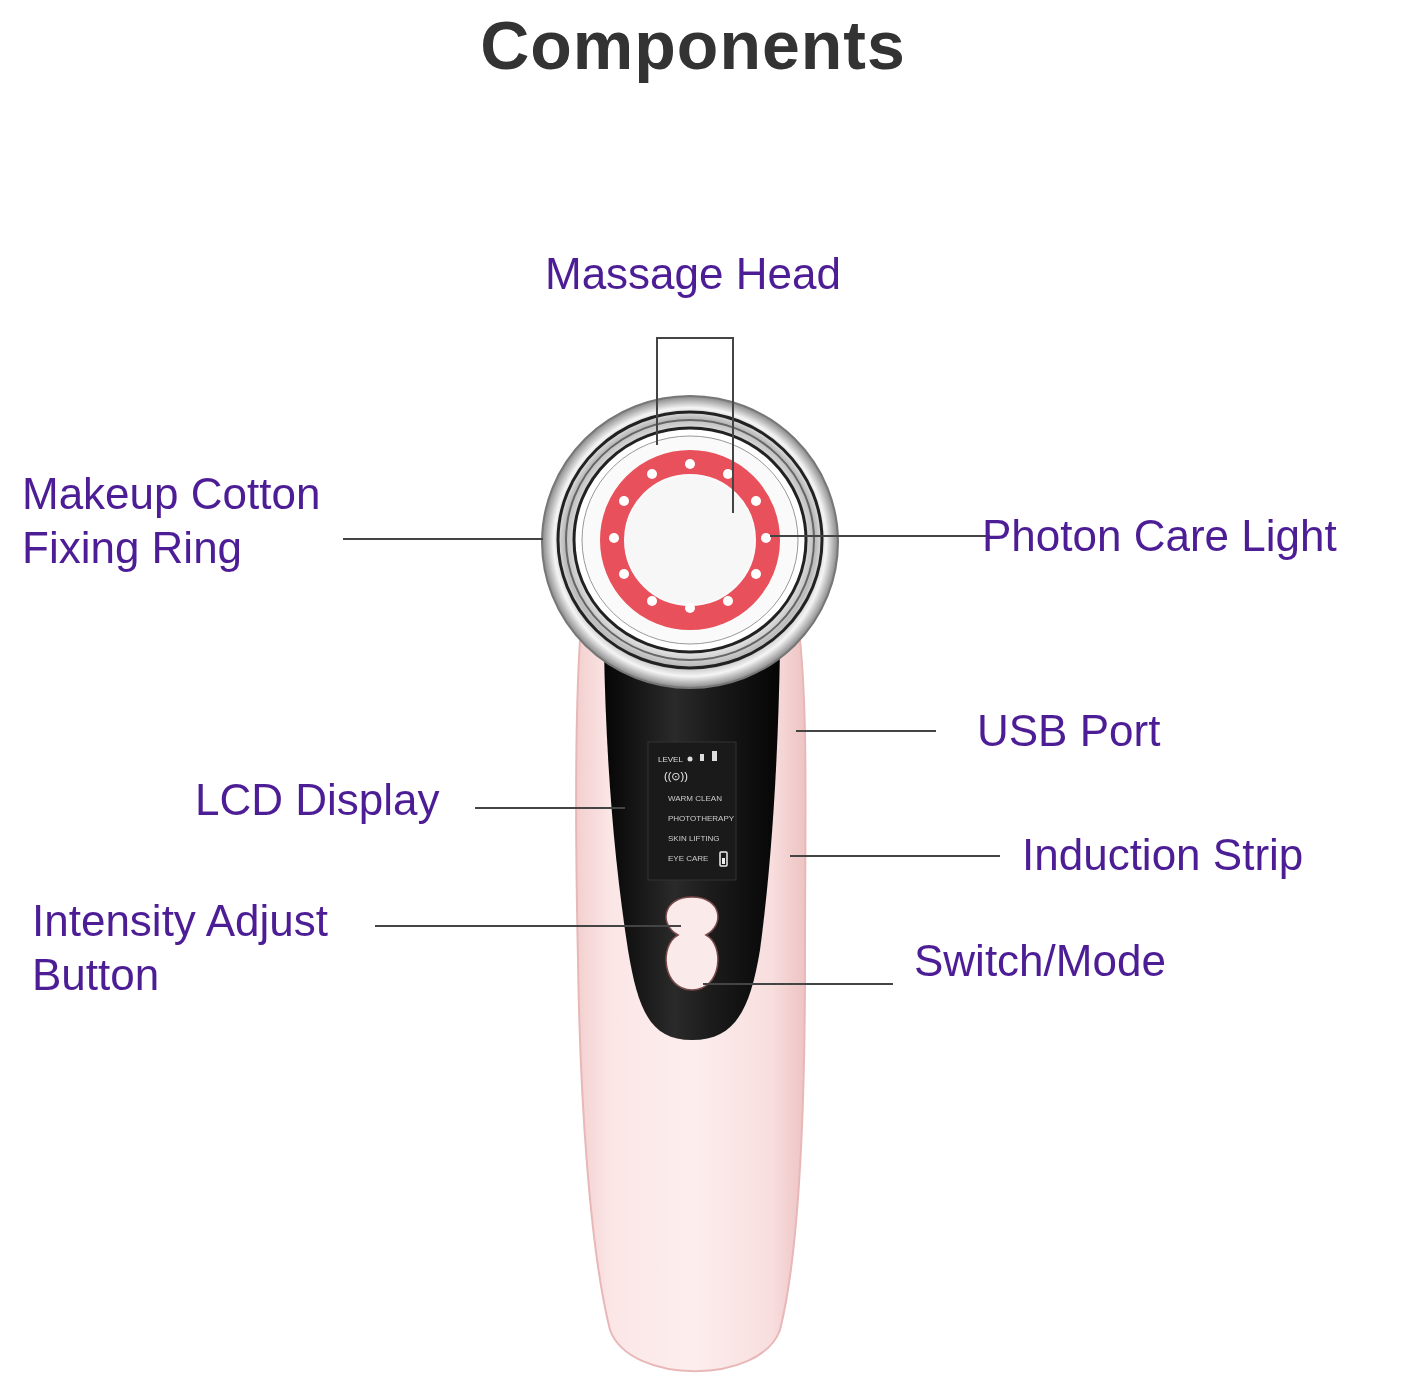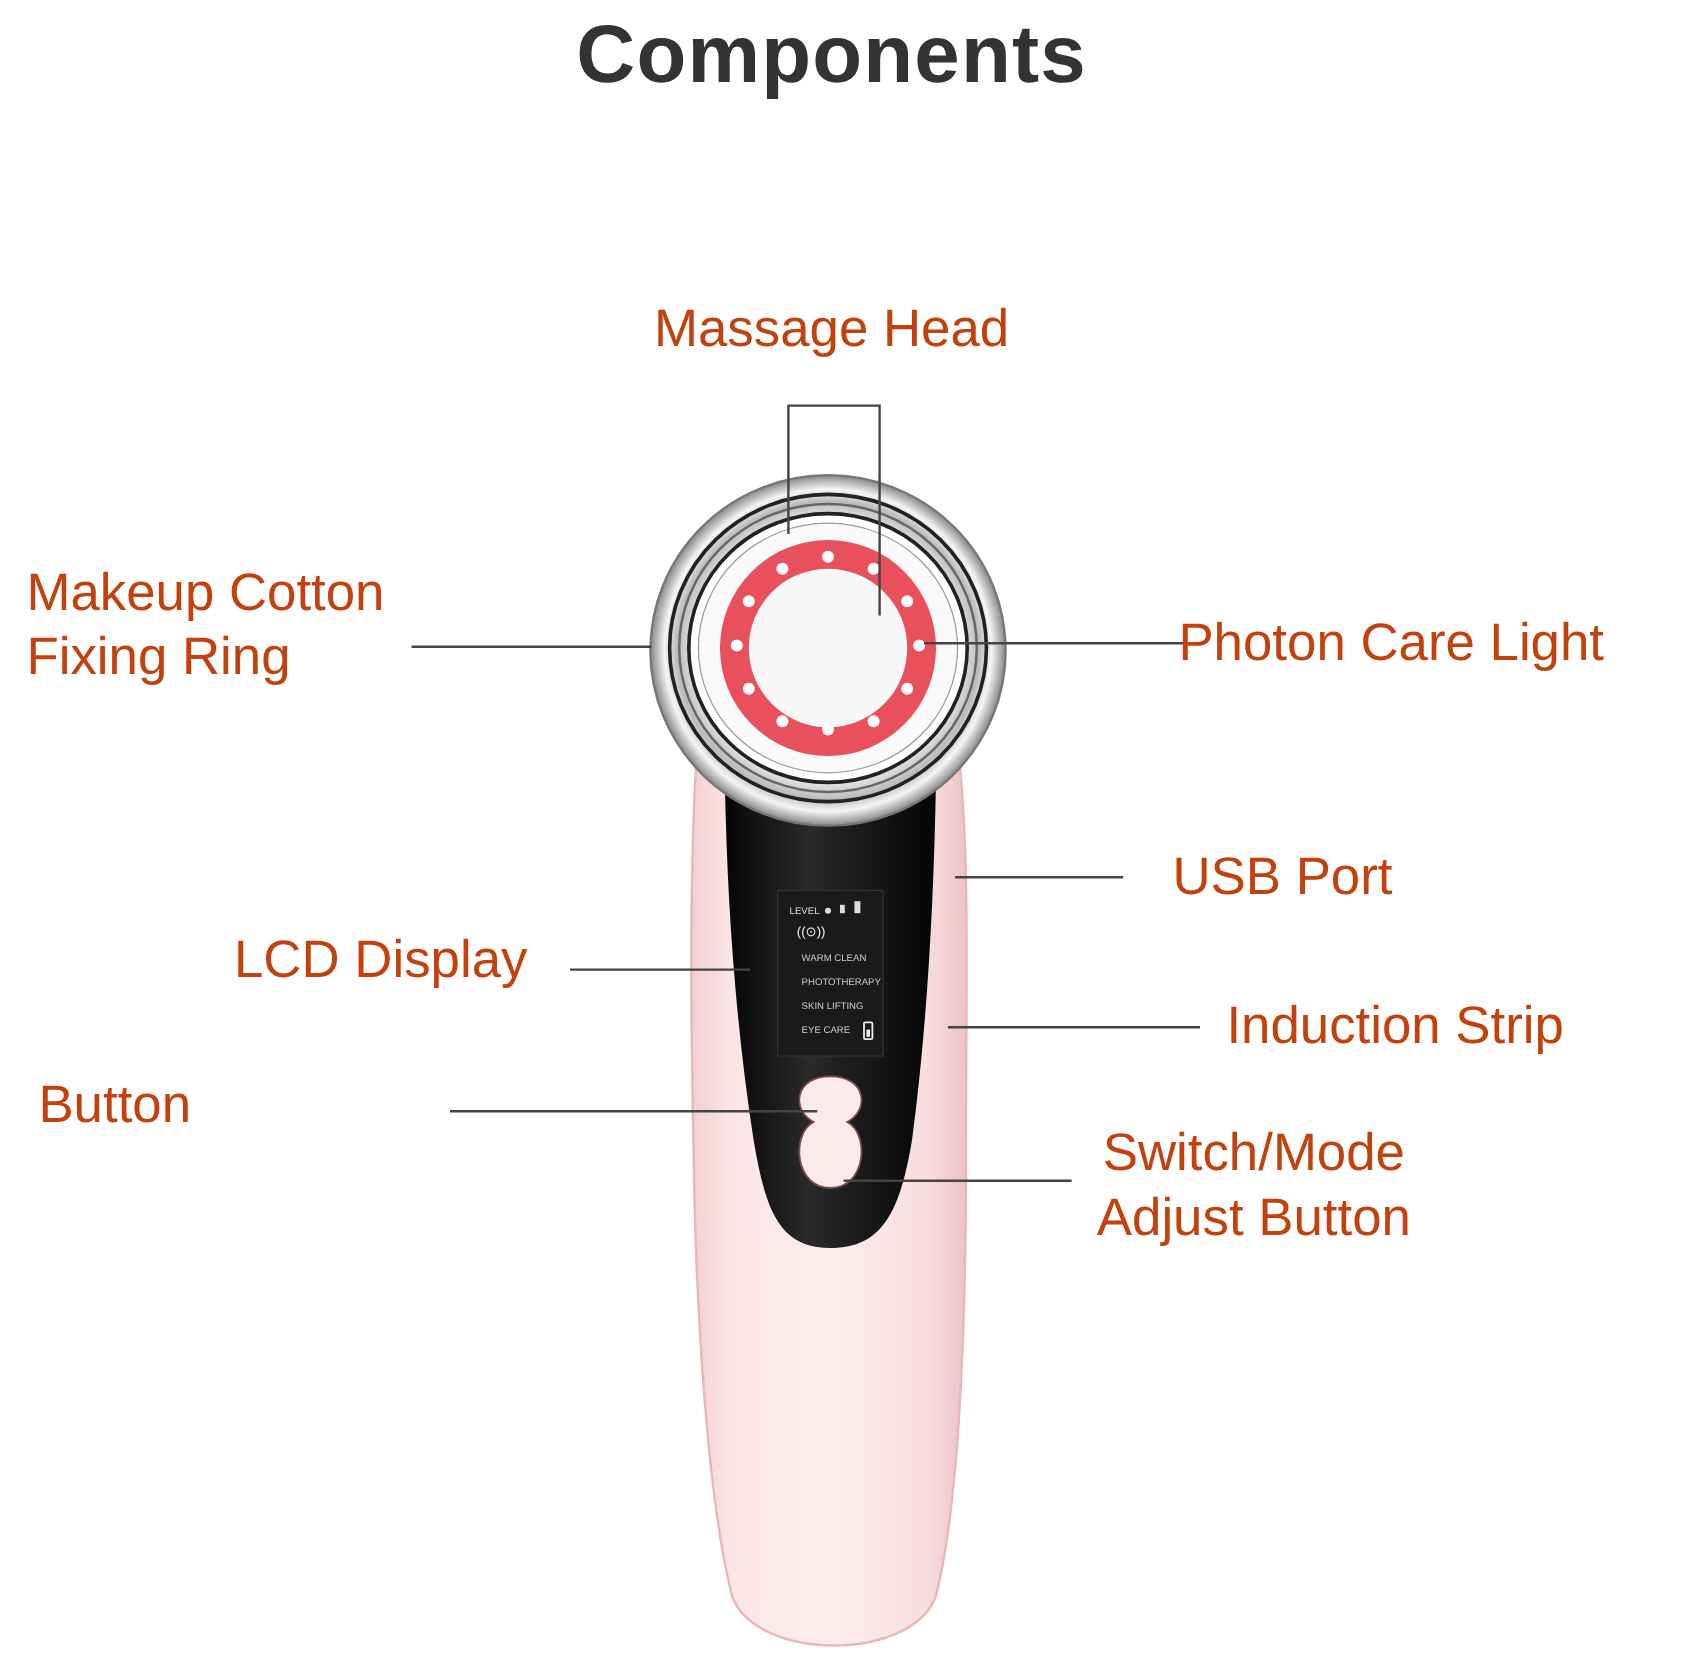--- a/index.html
+++ b/index.html
@@ -1,18 +1,18 @@
 <!DOCTYPE html>
 <html><head>
 <meta charset="utf-8">
 <style>
   html, body { margin: 0; padding: 0; background: #ffffff; }
   body { width: 1414px; height: 1392px; position: relative; overflow: hidden; font-family: "Liberation Sans", sans-serif; color: #333333; }
   .title { position: absolute; left: 0; top: 0; width: 1386px; text-align: center; font-size: 68px; font-weight: bold; color: #333333; line-height: 90px; letter-spacing: 1px; }
-  .label { position: absolute; font-size: 44px; line-height: 54px; color: #c2410c; white-space: nowrap; }
+  .label { position: absolute; font-size: 44px; line-height: 54px; color: #4c1d95; white-space: nowrap; }
   .label span { display: block; }
   .device { position: absolute; left: 0; top: 0; }
   .leader { position: absolute; left: 0; top: 0; }
 </style>
 </head>
 <body>
 
 <div class="title">Components</div>
 
 <svg class="device" width="1414" height="1392" viewBox="0 0 1414 1392">
@@ -123,19 +123,19 @@
 
 <div class="label" style="left:195px; top:773px;">
   <span>LCD Display</span>
 </div>
 
 <div class="label" style="left:1022px; top:828px;">
   <span>Induction Strip</span>
 </div>
 
 <div class="label" style="left:32px; top:894px;">
+  <span>Intensity Adjust</span>
   <span>Button</span>
 </div>
 
 <div class="label" style="left:914px; top:934px;text-align:center;">
   <span>Switch/Mode</span>
-  <span>Adjust Button</span>
 </div>
 
 </body></html>

